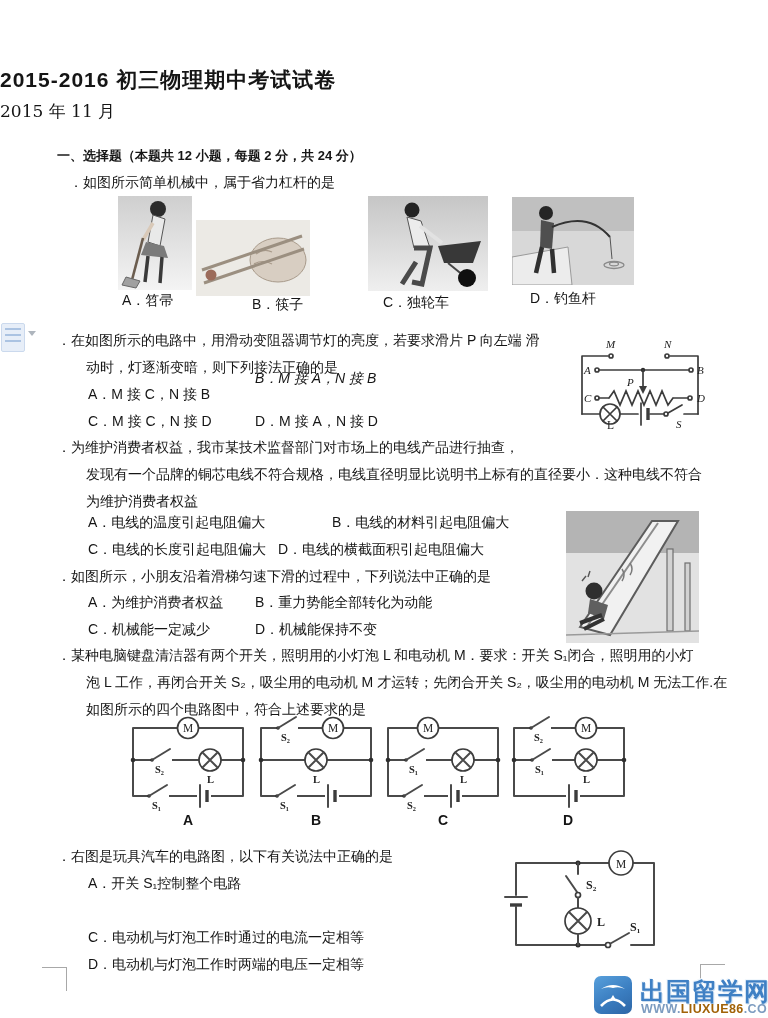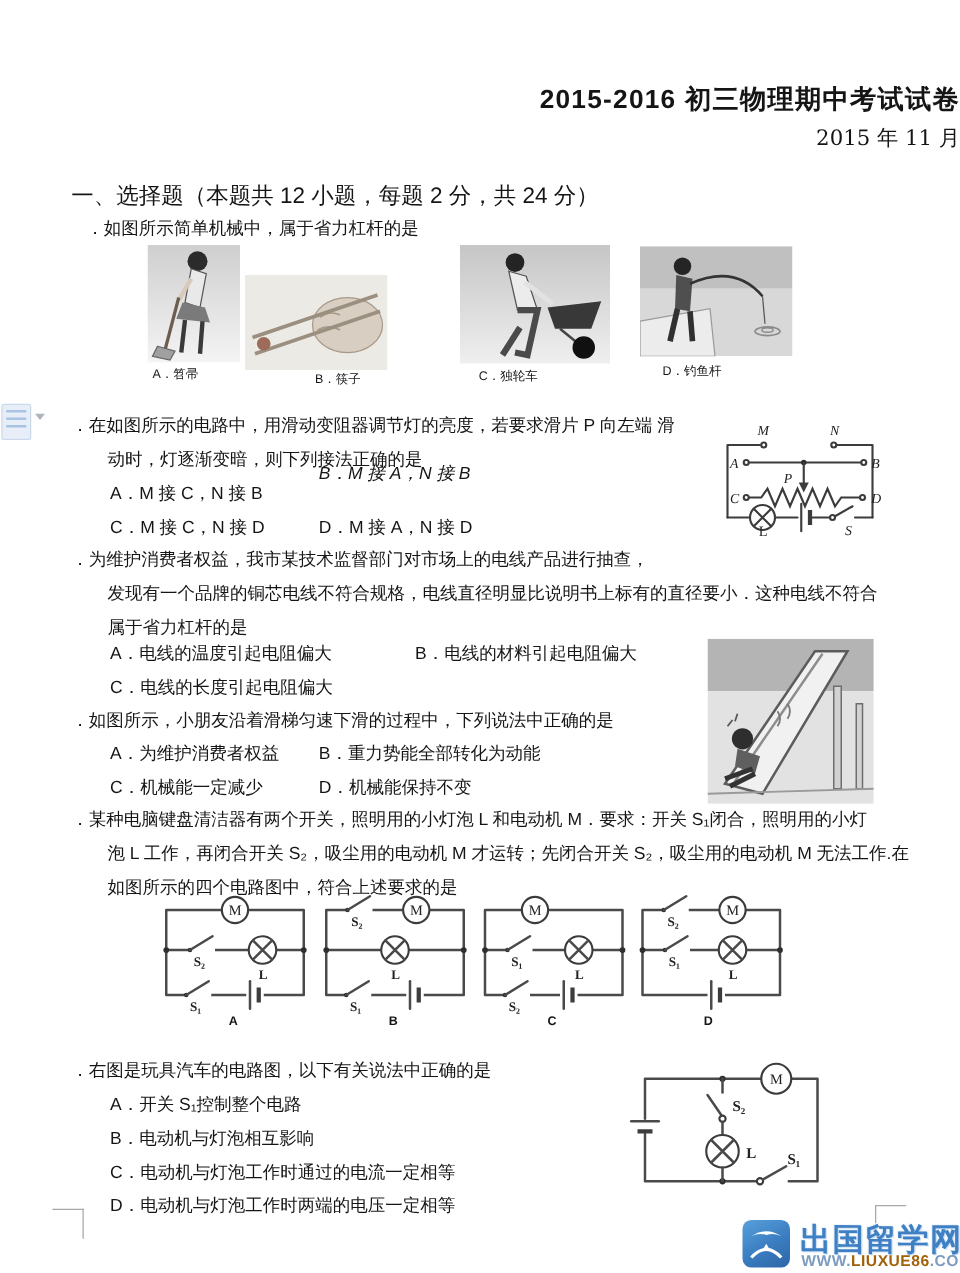--- a/index.html
+++ b/index.html
@@ -1,23 +1,23 @@
 <!DOCTYPE html>
 <html><head>
 <meta charset="utf-8">
 <style>
   html,body{margin:0;padding:0;background:#fff;}
   #page{position:relative;width:768px;height:1018px;background:#ffffff;overflow:hidden;
         font-family:"Liberation Sans",sans-serif;color:#151515;}
   .t{position:absolute;white-space:nowrap;font-size:14px;line-height:20px;}
-  .title{width:768px;text-align:right;font-size:21px;font-weight:bold;letter-spacing:1px;}
-  .date{width:768px;text-align:right;font-size:17px;font-family:"DejaVu Serif","Liberation Serif",serif;}
-  .hd{font-weight:normal;font-size:18px;}
+  .title{width:768px;text-align:left;font-size:21px;font-weight:bold;letter-spacing:1px;}
+  .date{width:768px;text-align:left;font-size:17px;font-family:"DejaVu Serif","Liberation Serif",serif;}
+  .hd{font-weight:bold;font-size:13px;}
   .fig{position:absolute;}
-  .cap{position:absolute;white-space:nowrap;font-size:10px;}
+  .cap{position:absolute;white-space:nowrap;font-size:14px;}
   svg text{font-family:"Liberation Serif",serif;fill:#222;}
   .cl{font-style:italic;font-size:11px;}
   .cs{font-size:10.5px;font-weight:bold;}
   .cm{font-size:11.5px;}
   .wire{stroke:#3c3c3c;stroke-width:1.7;fill:none;stroke-linecap:round;}
   .wire2{stroke:#4a4a4a;stroke-width:2;fill:none;stroke-linecap:round;}
   .white{stroke:#fff;stroke-width:3.4;fill:none;}
   .comp{stroke:#3c3c3c;stroke-width:1.7;fill:#fff;}
   .dot{fill:#2e2e2e;stroke:none;}
   .thick{stroke:#3c3c3c;stroke-width:3.4;}
@@ -140,24 +140,25 @@
     <text class="cm" x="35" y="93">L</text>
     <path class="wire" d="M69,67 V89"></path>
     <path class="thick" d="M76,72 V84"></path>
     <circle class="comp" cx="94" cy="78" r="2"></circle>
     <path class="wire" d="M96,77 L110,69"></path>
     <text class="cl" x="104" y="92">S</text>
   </svg>
 
   <div class="t" style="left:86px;top:464px;">发现有一个品牌的铜芯电线不符合规格，电线直径明显比说明书上标有的直径要小．这种电线不符合</div>
   <div class="t" style="left:57px;top:437px;">．为维护消费者权益，我市某技术监督部门对市场上的电线产品进行抽查，</div>
-  <div class="t" style="left:86px;top:491px;">属于省力杠杆的是</div>
+  <div class="t" style="left:86px;top:491px;">为维护消费者权益</div>
   <div class="t" style="left:88px;top:512px;">A．电线的温度引起电阻偏大</div>
   <div class="t" style="left:290px;top:512px;margin-left:42px;">B．电线的材料引起电阻偏大</div>
   <div class="t" style="left:88px;top:539px;">C．电线的长度引起电阻偏大</div>
+  <div class="t" style="left:278px;top:539px;">D．电线的横截面积引起电阻偏大</div>
 
   <svg class="fig" style="left:566px;top:511px;" width="133" height="132" viewBox="0 0 133 132">
     <rect x="0" y="0" width="133" height="42" fill="#b4b4b4"></rect>
     <rect x="0" y="42" width="133" height="90" fill="#e2e2e2"></rect>
     <rect x="101" y="38" width="6" height="82" fill="#d2d2d2" stroke="#6e6e6e" stroke-width="1.2"></rect>
     <rect x="119" y="52" width="5" height="68" fill="#d2d2d2" stroke="#6e6e6e" stroke-width="1.2"></rect>
     <path d="M14,116 L86,10 L112,10 L44,124 Z" fill="#f1f1f1" stroke="#5c5c5c" stroke-width="2"></path>
     <path d="M22,114 L92,12" stroke="#8d8d8d" stroke-width="2" fill="none"></path>
     <path d="M56,58 q4,6 0,12 M64,52 q4,6 0,12" stroke="#7b7b7b" stroke-width="1.5" fill="none"></path>
     <circle cx="28" cy="80" r="8.5" fill="#2e2e2e"></circle>
@@ -264,21 +265,20 @@
     <path class="wire2" d="M72.5,38.5 L87.5,53.5 M87.5,38.5 L72.5,53.5"></path>
     <text class="cs" x="77" y="69">L</text>
     <path class="white" d="M60,82 H74"></path>
     <path class="wire2" d="M63,71 V93"></path>
     <path class="thick" d="M70,76 V88"></path>
   </svg>
   <div class="cap" style="left:563px;top:812px;font-weight:bold;">D</div>
 
   <div class="t" style="left:57px;top:846px;">．右图是玩具汽车的电路图，以下有关说法中正确的是</div>
   <div class="t" style="left:88px;top:873px;">A．开关 S₁控制整个电路</div>
-  <div class="t" style="left:88px;top:900px;">B．电动机与灯泡相互影响</div>
   <div class="t" style="left:88px;top:927px;">C．电动机与灯泡工作时通过的电流一定相等</div>
   <div class="t" style="left:88px;top:954px;">D．电动机与灯泡工作时两端的电压一定相等</div>
 
   <svg class="fig" style="left:502px;top:845px;" width="166" height="116" viewBox="0 0 166 116">
     <path class="wire2" d="M14,18 H152 M152,18 V100 M14,18 V50 M14,62 V100 M14,100 H104 M129,100 H152"></path>
     <path class="wire2" d="M3,52 H25"></path>
     <path class="thick" d="M8,60 H20"></path>
     <circle class="dot" cx="76" cy="18" r="2.5"></circle>
     <circle class="dot" cx="76" cy="100" r="2.5"></circle>
     <circle class="comp" cx="119" cy="18" r="12"></circle>

